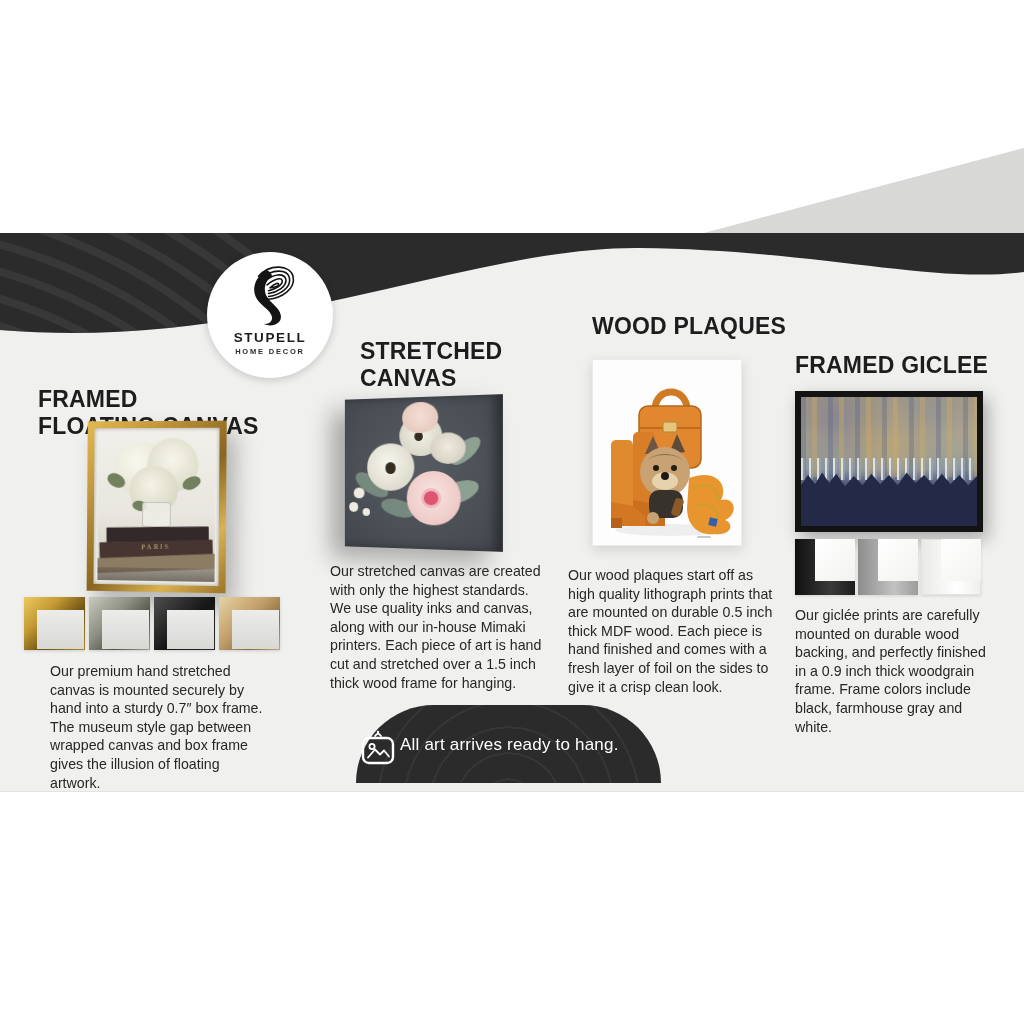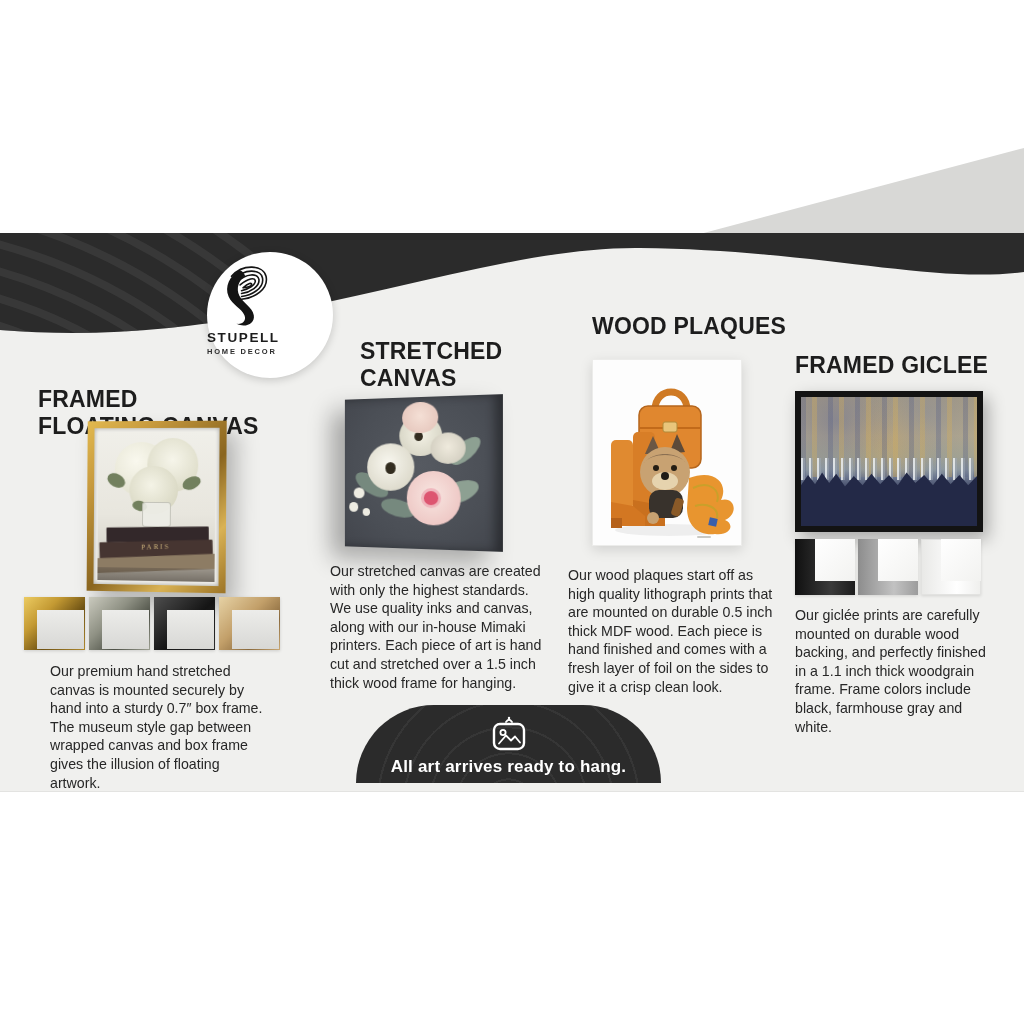--- a/index.html
+++ b/index.html
@@ -16,21 +16,21 @@
   .gray-wedge{
     position:absolute;left:700px;top:148px;width:324px;height:86px;
     background:#d8d8d6;
     clip-path:polygon(100% 0,100% 100%,0 100%);
   }
   .band-svg{position:absolute;left:0;top:0;}
   
   .logo-circle{
     position:absolute;left:207px;top:252px;width:126px;height:126px;
     background:#ffffff;border-radius:50%;
-    display:flex;flex-direction:column;align-items:flex-start;
+    display:flex;flex-direction:column;align-items:center;
     box-shadow:0 2px 8px rgba(0,0,0,0.18);
   }
   .logo-mark{margin-top:6px;}
   .logo-name{font-size:13.5px;font-weight:700;letter-spacing:1.6px;color:#1c1c1c;margin-top:-2px;}
   .logo-tag{font-size:7.5px;font-weight:700;letter-spacing:1.8px;color:#2c2c2c;margin-top:2px;}
   
   .hd{position:absolute;font-weight:700;font-size:23px;line-height:27px;color:#1d1d1d;letter-spacing:0.2px;}
   .para{position:absolute;font-size:14.2px;line-height:18.6px;color:#272727;}
   
   .c1-art{
@@ -101,21 +101,21 @@
   .corner{position:absolute;top:539px;width:60px;height:56px;background:#f6f6f5;box-shadow:0 1px 3px rgba(0,0,0,0.12);}
   .corner .cv{position:absolute;top:0;left:20px;right:0;bottom:14px;background:linear-gradient(135deg,#ffffff,#f2f2f0);}
   .co-black{background:linear-gradient(90deg,#101010,#3a3a3a 60%,#1c1c1c);}
   .co-gray{background:linear-gradient(90deg,#8d8d8d,#c2c2c2 60%,#9c9c9c);}
   .co-white{background:linear-gradient(90deg,#e9e9e7,#ffffff 60%,#efefed);border:1px solid #e2e2e0;box-sizing:border-box;}
   
   .dome{
     position:absolute;left:356px;top:705px;width:305px;height:78px;
     background:#2b2b2b;border-radius:160px 160px 0 0;
     background-image:repeating-radial-gradient(circle at 50% 130%,rgba(255,255,255,0.05) 0 2px,rgba(0,0,0,0) 2px 26px);
-    display:flex;flex-direction:column;align-items:center;font-weight:bold;
+    display:flex;flex-direction:row;align-items:center;
   }
   .dome-text{color:#ffffff;font-size:17px;margin-top:2px;letter-spacing:0.2px;}
 </style>
 </head>
 <body>
 
 <div class="stage">
 
   <div class="content-bg"></div>
   <div class="gray-wedge"></div>
@@ -285,21 +285,21 @@
   </div>
   <div class="corner" style="left:858px;">
     <div class="co-gray" style="position:absolute;inset:0;"></div>
     <div class="cv"></div>
   </div>
   <div class="corner" style="left:921px;">
     <div class="co-white" style="position:absolute;inset:0;"></div>
     <div class="cv"></div>
   </div>
 
-  <div class="para" style="left:795px;top:606px;width:204px;">Our giclée prints are carefully mounted on durable wood backing, and perfectly finished in a 1.1 inch thick woodgrain frame. Frame colors include black, farmhouse gray and white.</div>
+  <div class="para" style="left:795px;top:606px;width:204px;">Our giclée prints are carefully mounted on durable wood backing, and perfectly finished in a 0.9 inch thick woodgrain frame. Frame colors include black, farmhouse gray and white.</div>
 
   <div class="dome">
     <svg width="44" height="40" viewBox="0 0 44 40" style="margin-top:10px;">
       <circle cx="22" cy="3" r="1.2" fill="#fff"></circle>
       <path d="M19,7 Q22,2.5 25,7" fill="none" stroke="#fff" stroke-width="1.8" stroke-linecap="round"></path>
       <rect x="7" y="9" width="30" height="25" rx="6" fill="none" stroke="#fff" stroke-width="2.4"></rect>
       <circle cx="16" cy="17.5" r="2.6" fill="none" stroke="#fff" stroke-width="1.8"></circle>
       <path d="M12,28.5 L19,20.5 L24,25.5 L28,21.5 L33,27.5" fill="none" stroke="#fff" stroke-width="1.8" stroke-linejoin="round" stroke-linecap="round"></path>
     </svg>
     <div class="dome-text">All art arrives ready to hang.</div>

